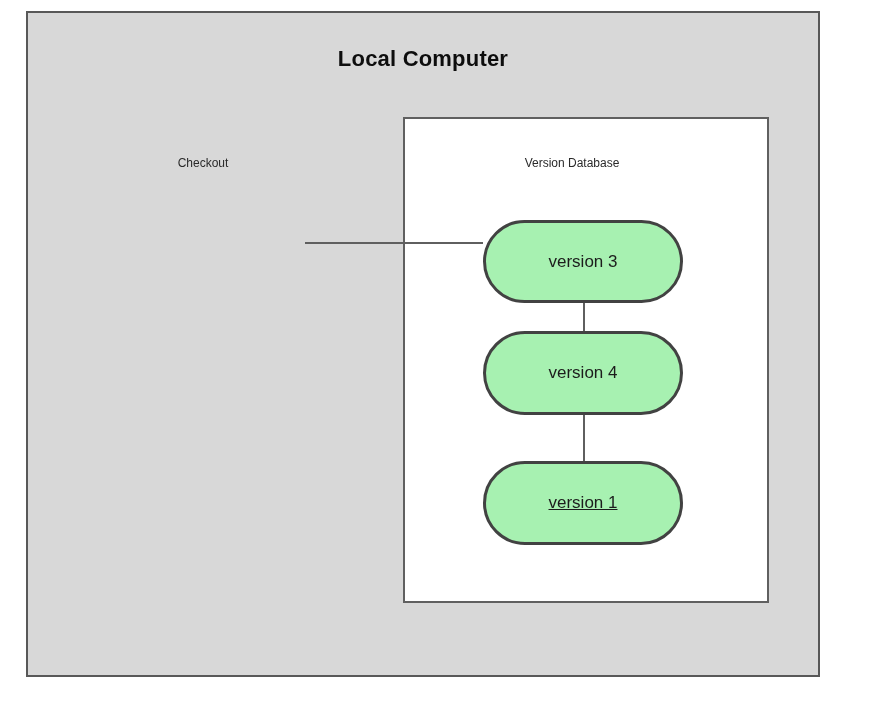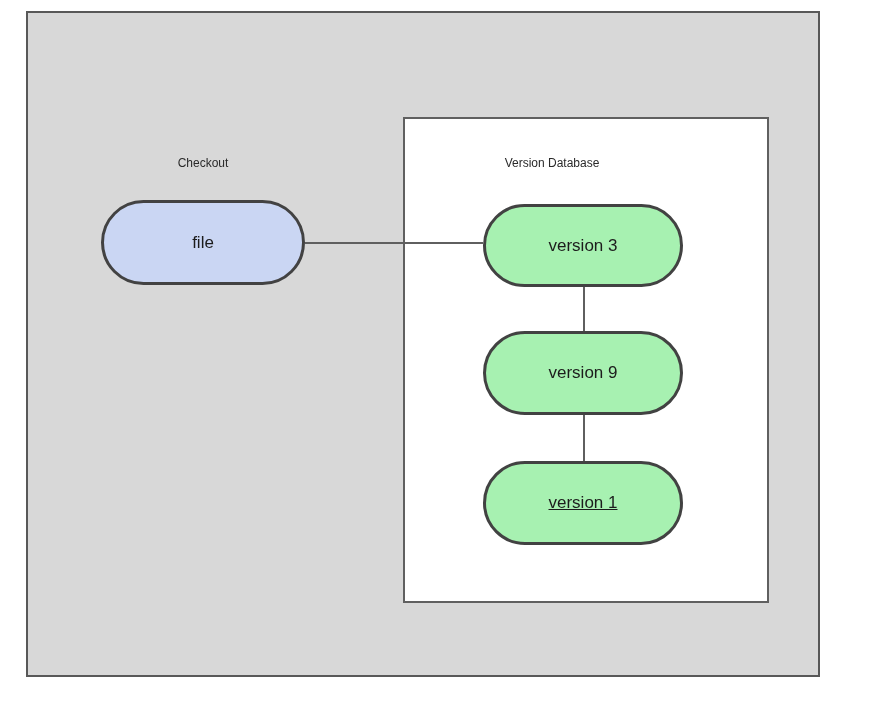--- a/index.html
+++ b/index.html
@@ -49,21 +49,21 @@
   .db-box {
     position: absolute;
     left: 403px;
     top: 117px;
     width: 362px;
     height: 482px;
     background: var(--db-bg, #ffffff);
     border: 2px solid var(--db-border, #606060);
   }
   .db-label {
-    left: 383px;
+    left: 403px;
     top: 156px;
     width: 338px;
   }
   .node {
     position: absolute;
     border: 3px solid var(--node-border, #424242);
     border-radius: 44px;
     display: flex;
     align-items: center;
     justify-content: center;
@@ -77,21 +77,21 @@
     width: 204px;
     height: 85px;
     background: var(--file-fill, #cad6f3);
   }
   .node-green {
     left: 483px;
     width: 200px;
     height: 84px;
     background: var(--version-fill, #a7f1b1);
   }
-  .node-v3 { top: 204px; height: 83px; }
+  .node-v3 { top: 220px; height: 83px; }
   .node-v2 { top: 331px; }
   .node-v1 { top: 461px; text-decoration: underline; }
   .connector {
     position: absolute;
     background: var(--connector, #5f5f5f);
   }
   .conn-file-v3 {
     left: 305px;
     top: 242px;
     width: 178px;
@@ -110,40 +110,38 @@
     height: 48px;
   }
 </style>
 </head>
 <body>
 
 <div class="canvas">
 
   <div class="outer-box"></div>
 
+  <div class="diagram-title">Local Computer</div>
 
   <div class="section-label checkout-label">Checkout</div>
 
   <div class="db-box"></div>
 
   <div class="section-label db-label">Version Database</div>
 
   <div class="connector conn-file-v3"></div>
   <div class="connector conn-v3-v2"></div>
   <div class="connector conn-v2-v1"></div>
 
-  <div class="node node-file">
-    <span>file</span>
-  </div>
 
   <div class="node node-green node-v3">
     <span>version 3</span>
   </div>
 
   <div class="node node-green node-v2">
-    <span>version 9</span>
+    <span>version 4</span>
   </div>
 
   <div class="node node-green node-v1">
     <span>version 1</span>
   </div>
 
 </div>
 
 </body></html>

